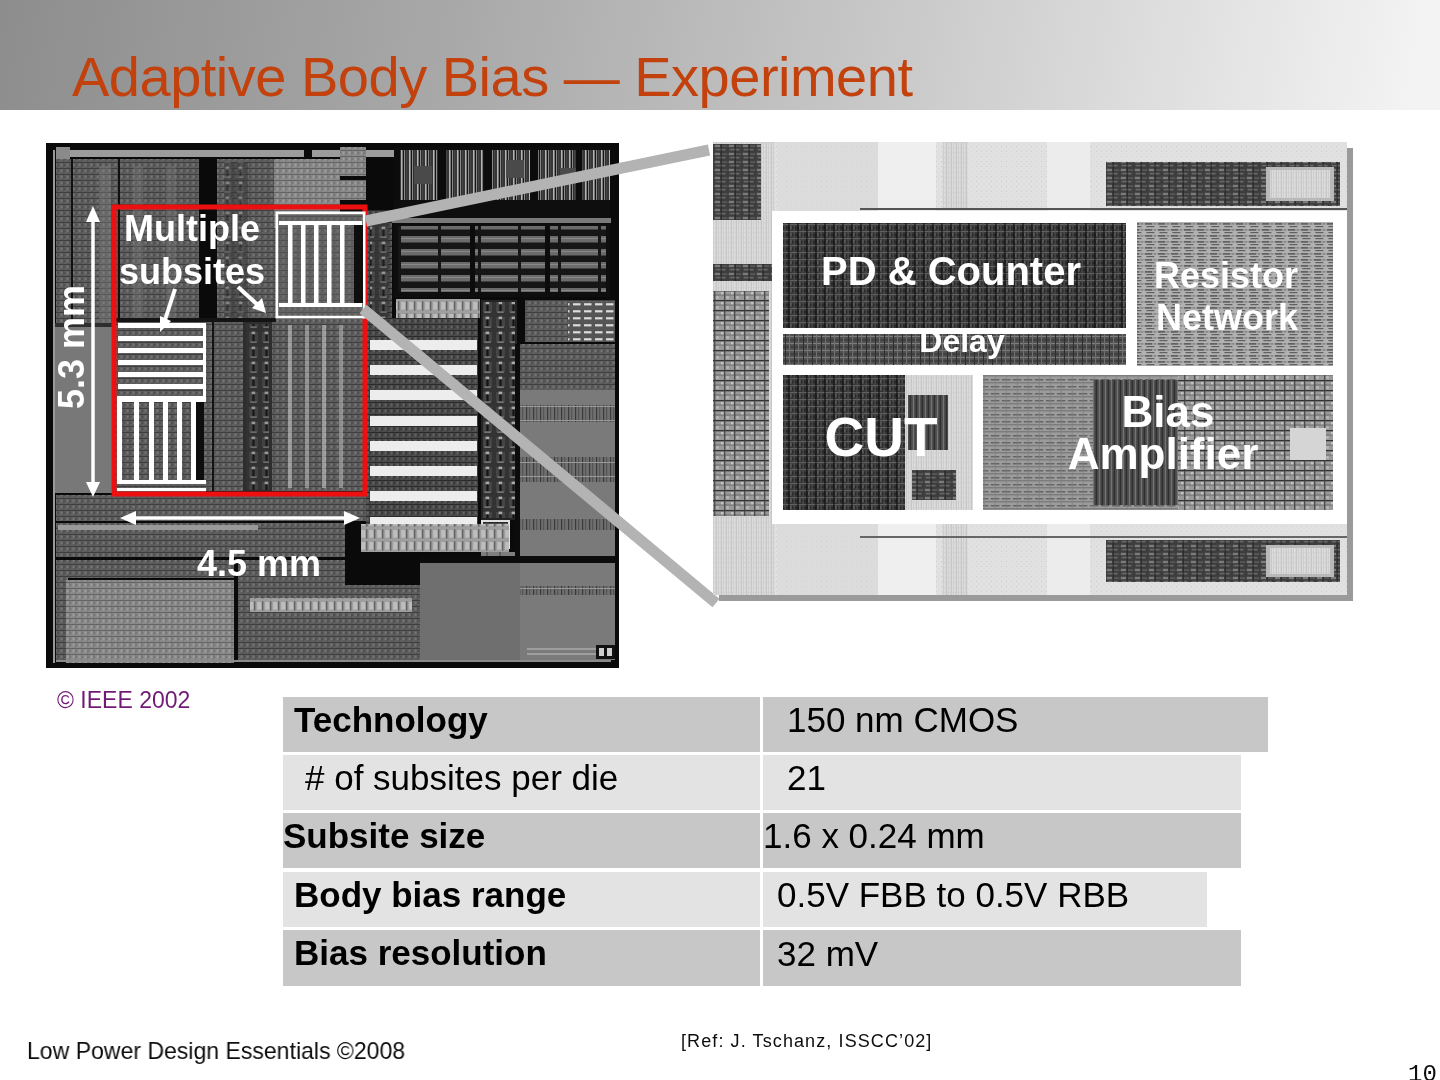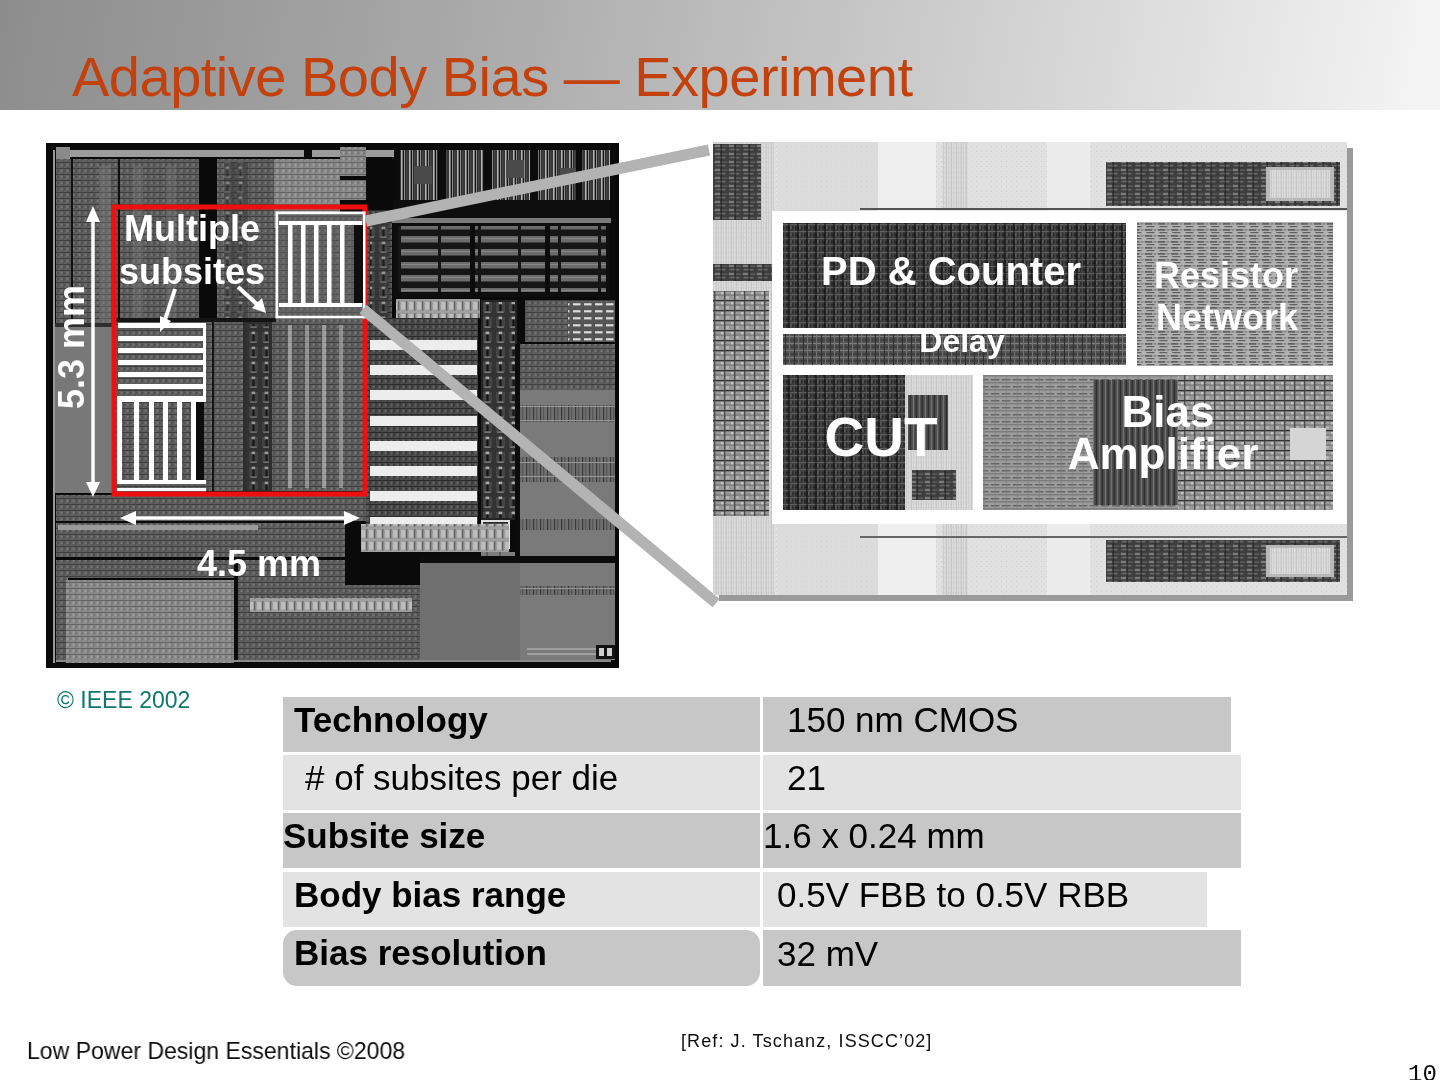--- a/index.html
+++ b/index.html
@@ -392,37 +392,37 @@
   <text x="951" y="285" font-size="40" font-weight="bold" fill="#ffffff" text-anchor="middle">PD &amp; Counter</text>
   <text x="962" y="352" font-size="32" font-weight="bold" fill="#ffffff" text-anchor="middle">Delay</text>
   <text x="1226" y="288" font-size="36" font-weight="bold" fill="#ffffff" text-anchor="middle">Resistor</text>
   <text x="1227" y="330" font-size="36" font-weight="bold" fill="#ffffff" text-anchor="middle">Network</text>
   <text x="881" y="456" font-size="55" font-weight="bold" fill="#ffffff" text-anchor="middle">CUT</text>
   <text x="1168" y="427" font-size="44" font-weight="bold" fill="#ffffff" text-anchor="middle">Bias</text>
   <text x="1163" y="469" font-size="44" font-weight="bold" fill="#ffffff" text-anchor="middle">Amplifier</text>
 </g>
 </svg>
 
-<div class="abs" style="left:57px;top:687px;font-size:23px;color:#0f766e;">© IEEE 2002</div>
+<div class="abs" style="left:57px;top:687px;font-size:23px;color:#701a75;">© IEEE 2002</div>
 
 <div class="abs" style="left:283px;top:697px;width:958px;font-size:35px;color:#000;">
 
   <div style="position:absolute;left:0;top:0;width:477px;height:55px;background:#c7c7c7;font-weight:bold;line-height:46px;padding-left:11px;box-sizing:border-box;">Technology</div>
-  <div style="position:absolute;left:480px;top:0;width:468px;height:55px;background:#c7c7c7;line-height:46px;padding-left:24px;box-sizing:border-box;">150 nm CMOS</div>
+  <div style="position:absolute;left:480px;top:0;width:505px;height:55px;background:#c7c7c7;line-height:46px;padding-left:24px;box-sizing:border-box;">150 nm CMOS</div>
 
   <div style="position:absolute;left:0;top:58px;width:477px;height:55px;background:#e3e3e3;font-weight:normal;line-height:46px;padding-left:22px;box-sizing:border-box;"># of subsites per die</div>
   <div style="position:absolute;left:480px;top:58px;width:478px;height:55px;background:#e3e3e3;line-height:46px;padding-left:24px;box-sizing:border-box;">21</div>
 
   <div style="position:absolute;left:0;top:116px;width:477px;height:55px;background:#c7c7c7;font-weight:bold;line-height:46px;box-sizing:border-box;">Subsite size</div>
   <div style="position:absolute;left:480px;top:116px;width:478px;height:55px;background:#c7c7c7;line-height:46px;box-sizing:border-box;">1.6 x 0.24 mm</div>
 
   <div style="position:absolute;left:0;top:175px;width:477px;height:55px;background:#e3e3e3;font-weight:bold;line-height:46px;padding-left:11px;box-sizing:border-box;">Body bias range</div>
   <div style="position:absolute;left:480px;top:175px;width:444px;height:55px;background:#e3e3e3;line-height:46px;padding-left:14px;box-sizing:border-box;">0.5V FBB to 0.5V RBB</div>
 
-  <div style="position:absolute;left:0;top:233px;width:477px;height:56px;background:#c7c7c7;font-weight:bold;line-height:46px;padding-left:11px;box-sizing:border-box;border-radius:14px;">Bias resolution</div>
+  <div style="position:absolute;left:0;top:233px;width:477px;height:56px;background:#c7c7c7;font-weight:bold;line-height:46px;padding-left:11px;box-sizing:border-box;">Bias resolution</div>
   <div style="position:absolute;left:480px;top:233px;width:478px;height:56px;background:#c7c7c7;line-height:47px;padding-left:14px;box-sizing:border-box;">32 mV</div>
 </div>
 
 <div class="abs" style="left:27px;top:1037px;font-size:24px;color:#0d0d0d;transform:scaleX(0.96);transform-origin:0 0;">Low Power Design Essentials ©2008</div>
 
 <div class="abs" style="left:681px;top:1031px;font-size:18px;color:#0d0d0d;letter-spacing:1.1px;">[Ref: J. Tschanz, ISSCC’02]</div>
 
 <div class="abs" style="left:1408px;top:1061px;font-size:24px;color:#0d0d0d;font-family:Liberation Mono, monospace;">10.</div>
 
 </body></html>

